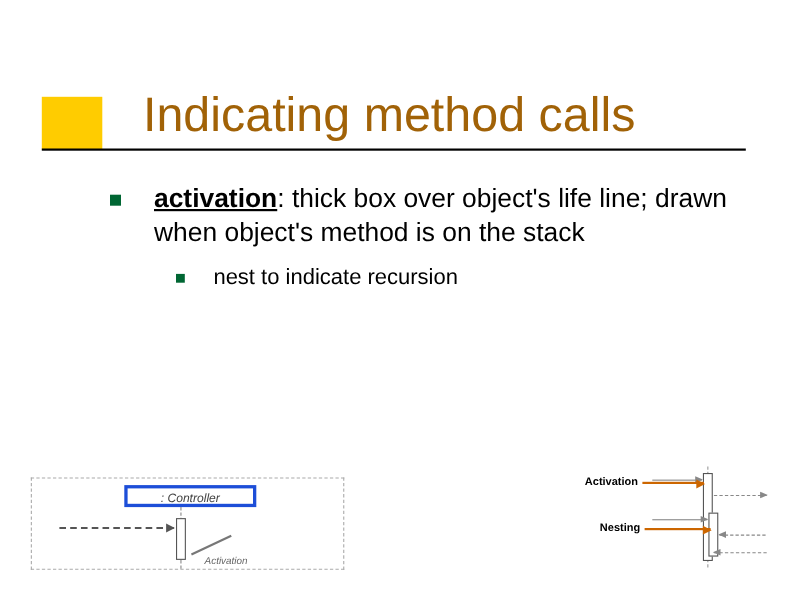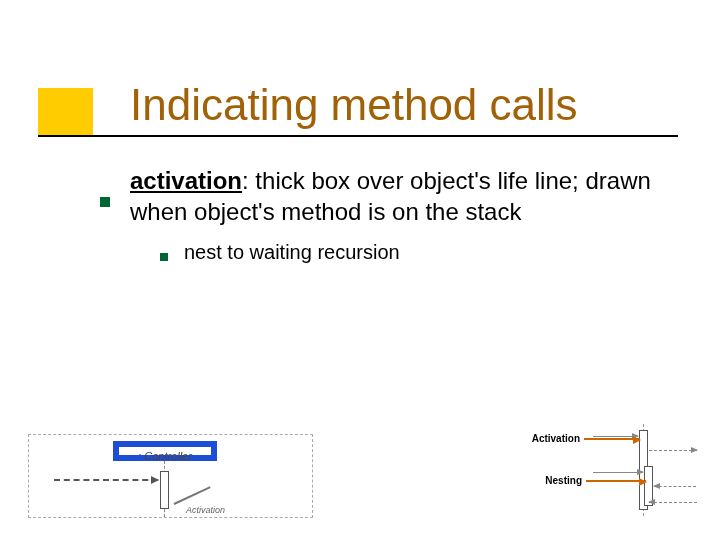--- a/index.html
+++ b/index.html
@@ -38,22 +38,23 @@
     background: #000;
   }
   .content {
     position: absolute;
     top: 165px;
     left: 100px;
     width: 570px;
   }
   .bullet-row {
     display: flex;
-    align-items: center;
+    align-items: flex-start;
     margin-bottom: 12px;
+    gap: 10px;
   }
   .bullet-main {
     width: 10px;
     height: 10px;
     background: #006633;
     margin-top: 12px;
     margin-right: 20px;
     flex-shrink: 0;
   }
   .bullet-sub {
@@ -87,23 +88,23 @@
     left: 28px;
     bottom: 22px;
     width: 285px;
     height: 84px;
     border: 1px dashed #aaa;
   }
   .controller-box {
     position: absolute;
     top: 6px;
     left: 84px;
-    width: 104px;
+    width: 120px;
     height: 20px;
-    border: 6px solid #1d4ed8;
+    border: 3px solid #1d4ed8;
     background: #fff;
     font-size: 11px;
     text-align: center;
     line-height: 19px;
     font-style: italic;
     color: #444;
   }
   .lifeline-left {
     position: absolute;
     top: 26px;
@@ -236,21 +237,21 @@
 <div class="content">
   <div class="bullet-row">
     <div class="bullet-main"></div>
     <div class="main-text">
       <span class="bold-term">activation</span><span>: thick box over object's life line; drawn when object's method is on the stack</span>
     </div>
   </div>
   <div class="sub-list">
     <div class="bullet-row">
       <div class="bullet-sub"></div>
-      <div class="sub-text">nest to waiting recursion</div>
+      <div class="sub-text">nest to indicate recursion</div>
     </div>
   </div>
 </div>
 
 <div class="diagram-left">
   <div class="controller-box">: Controller</div>
   <div class="lifeline-left"></div>
   <div class="act-box-left"></div>
   <div class="arrow-in"></div>
   <div class="arrow-act">

